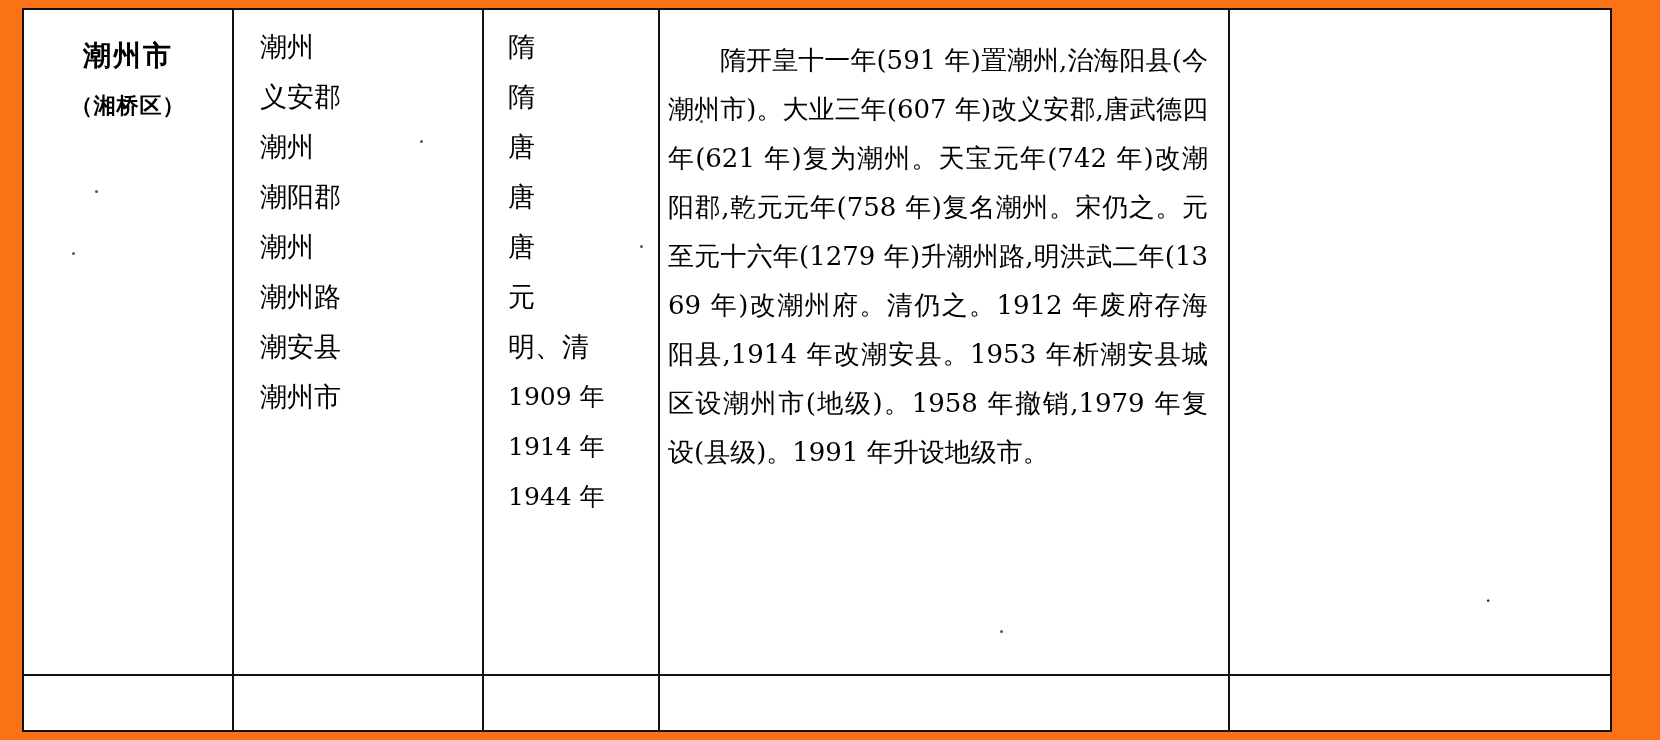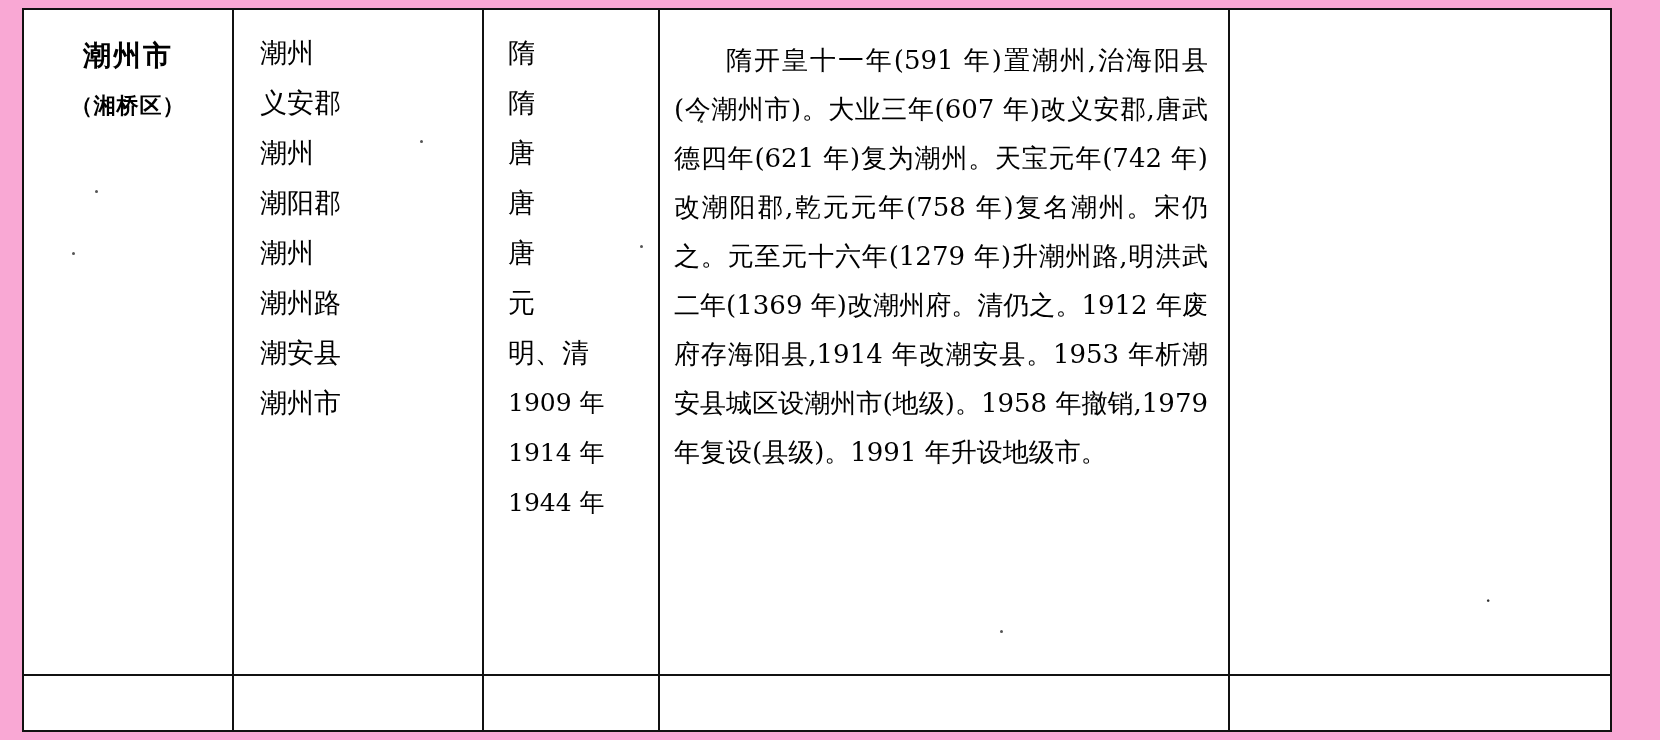--- a/index.html
+++ b/index.html
@@ -12,21 +12,21 @@
     height: 740px;
     font-family: "DejaVu Serif", "Liberation Serif", serif;
     color: #000000;
     overflow: hidden;
   }
 
   #page {
     position: relative;
     width: 1660px;
     height: 740px;
-    background: #f9a8d4;
+    background: #f97316;
   }
 
   
   .table-frame {
     position: absolute;
     left: 22px;
     top: 8px;
     width: 1590px;
     height: 668px;
     border: 2px solid #111;
@@ -83,35 +83,35 @@
   }
   .city-sub {
     font-weight: bold;
     font-size: 22px;
     letter-spacing: 1px;
     margin-top: 14px;
   }
 
   
   .list {
-    padding-top: 18px;
+    padding-top: 12px;
     font-size: 27px;
     line-height: 50px;
   }
   .list .li {
     white-space: nowrap;
   }
   .col-names .list { padding-left: 26px; }
   .col-dynasty .list { padding-left: 24px; }
 
   .yr { font-size: 25px; }
 
   
   .note {
-    padding: 26px 20px 0 14px;
+    padding: 26px 20px 0 8px;
     font-size: 26px;
     line-height: 49px;
     text-align: justify;
     text-justify: inter-ideograph;
     text-indent: 2em;
     word-break: break-all;
   }
 
   
   .speck {

